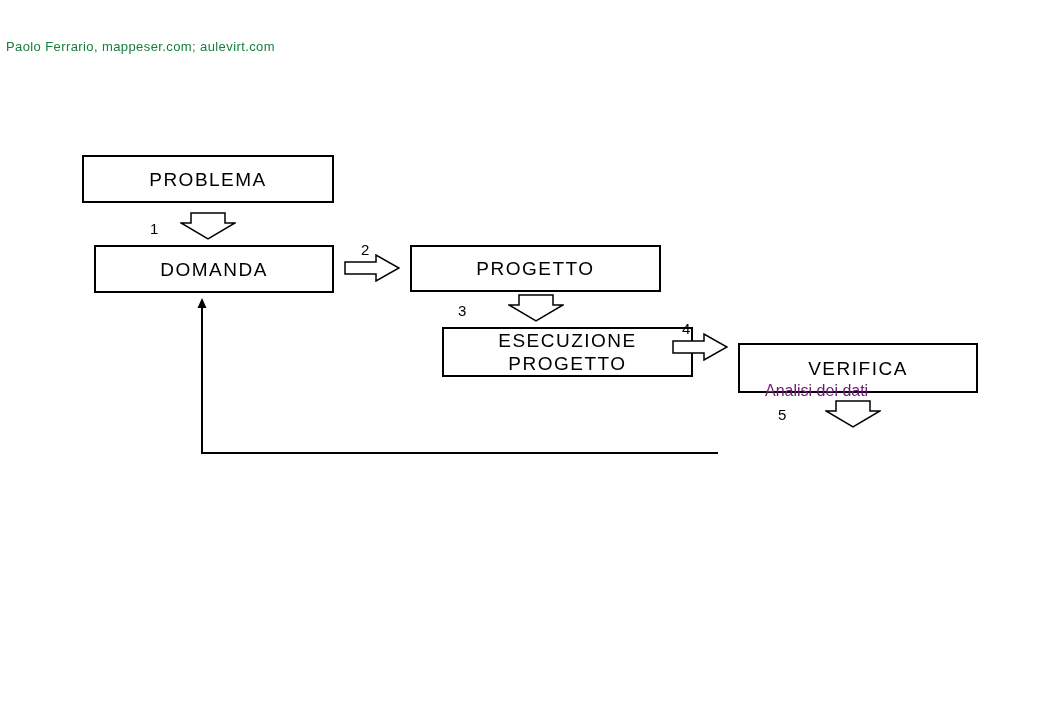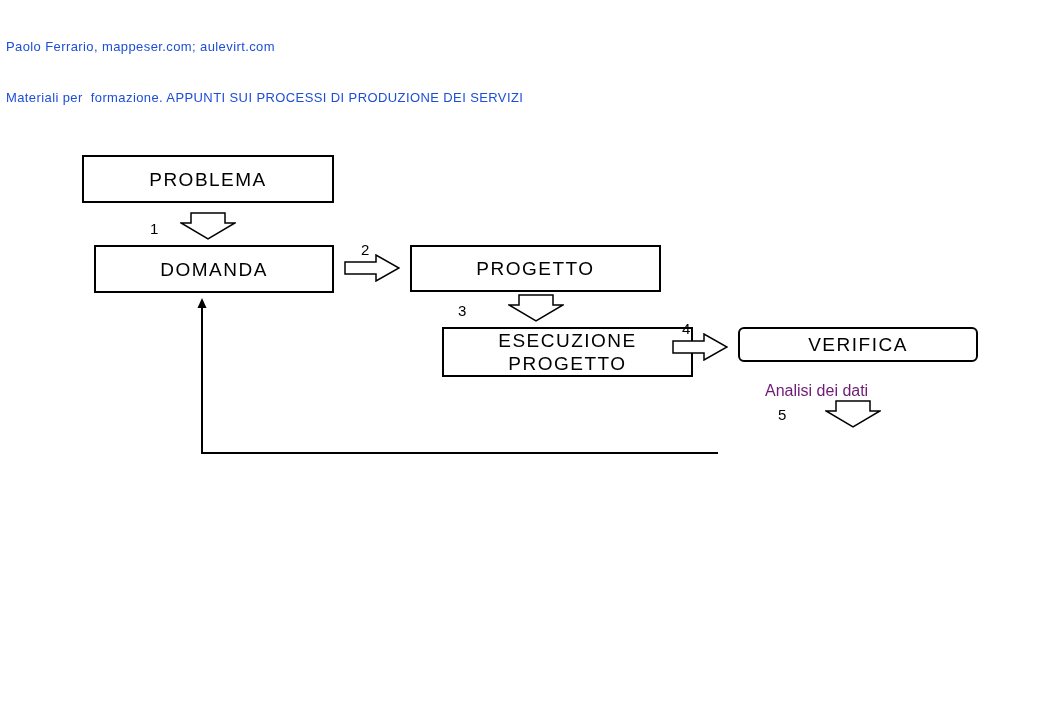--- a/index.html
+++ b/index.html
@@ -17,21 +17,21 @@
     overflow: hidden;
   }
   .hdr {
     position: absolute;
     left: 6px;
     top: 4px;
     font-size: 13px;
     line-height: 17px;
     letter-spacing: 0.4px;
     white-space: pre;
-    color: #1d4ed8;
+    color: #15803d;
   }
   .flowbox {
     position: absolute;
     box-sizing: border-box;
     border: 2px solid #000000;
     background: #ffffff;
     display: flex;
     align-items: center;
     justify-content: center;
     text-align: center;
@@ -69,41 +69,40 @@
   #feedback-text { left: 200px; top: 463px; font-size: 17px; line-height: 24px; }
   #feedback-line-svg { position: absolute; left: 194px; top: 294px; }
 </style>
 </head>
 <body>
 
 <div id="canvas">
 
   <div class="hdr">
     <div>Paolo Ferrario, mappeser.com; aulevirt.com</div>
-    <div>Materiali per  formazione. APPUNTI SUI PROCESSI DI PRODUZIONE DEI SERVIZI</div>
   </div>
 
   <div class="flowbox" style="left:82px; top:155px; width:252px; height:48px;">
     <span>PROBLEMA</span>
   </div>
 
   <div class="flowbox" style="left:94px; top:245px; width:240px; height:48px;">
     <span>DOMANDA</span>
   </div>
 
   <div class="flowbox" style="left:410px; top:245px; width:251px; height:47px;">
     <span>PROGETTO</span>
   </div>
 
   <div class="flowbox" style="left:410px; top:327px; width:251px; height:50px;margin-left:32px;">
     <span>ESECUZIONE
 PROGETTO</span>
   </div>
 
-  <div class="flowbox" style="left:738px; top:327px; width:240px; height:35px;border-radius:6px;">
+  <div class="flowbox" style="left:738px; top:343px; width:240px; height:50px;">
     <span>VERIFICA</span>
   </div>
 
 
   <span class="stepnum" style="left:150px; top:221px;">1</span>
   <span class="stepnum" style="left:361px; top:242px;">2</span>
   <span class="stepnum" style="left:458px; top:303px;">3</span>
   <span class="stepnum" style="left:682px; top:321px;">4</span>
   <span class="stepnum" style="left:778px; top:407px;">5</span>
 

